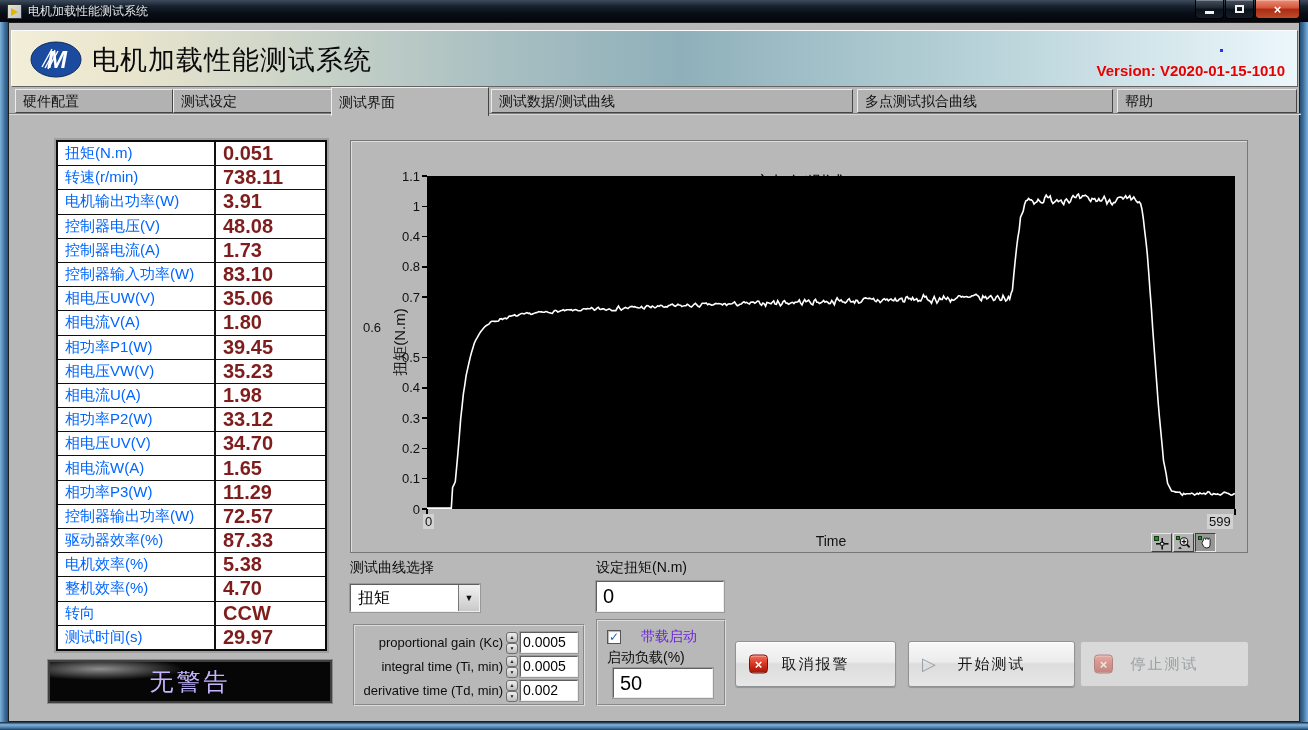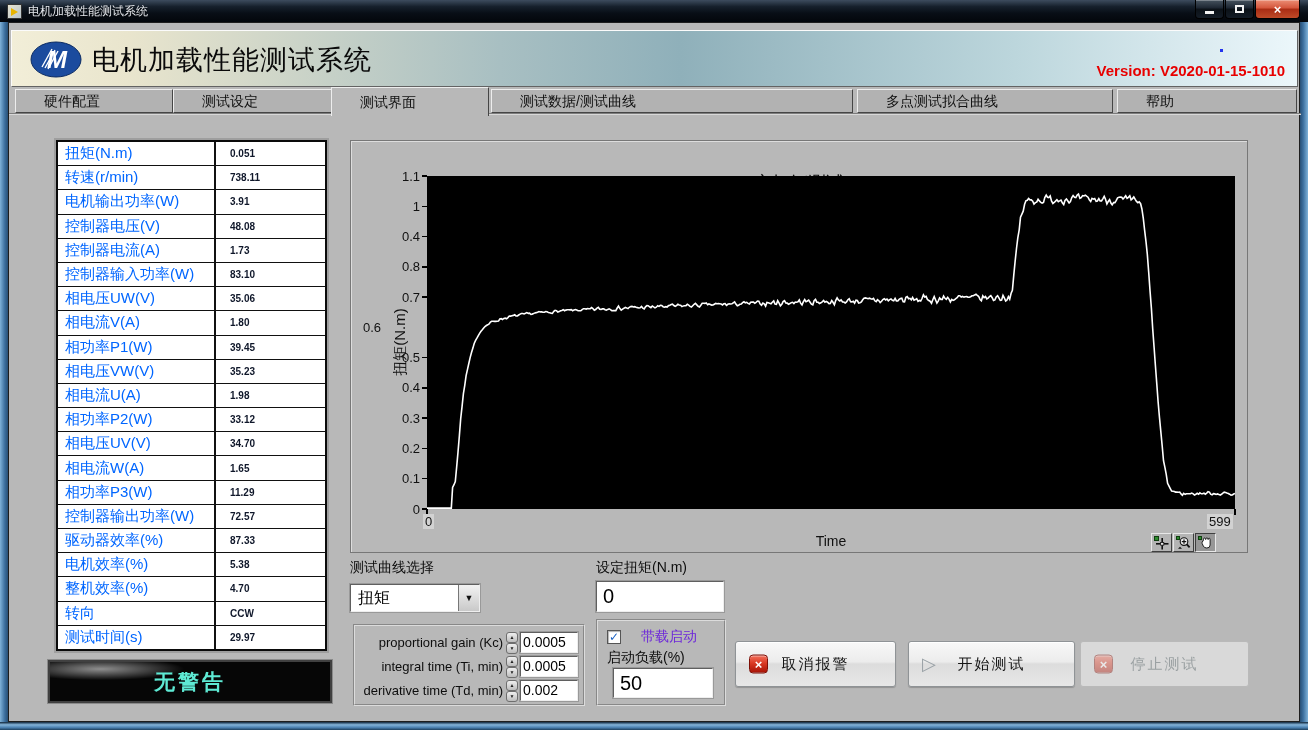--- a/index.html
+++ b/index.html
@@ -41,40 +41,40 @@
   .logo{position:absolute;left:18px;top:10px;}
   .header-title{position:absolute;left:80px;top:11px;font-size:27px;color:#0a0a0a;letter-spacing:1px;}
   .version{position:absolute;right:12px;bottom:7px;font-size:15px;font-weight:bold;color:#e80000;}
   .header-dot{position:absolute;width:3px;height:3px;background:#2233ee;left:1208px;top:18px;}
 
   
   .tabstrip{position:absolute;left:0;top:64px;width:1292px;height:27px;}
   .strip-line{position:absolute;left:0;top:90px;width:1292px;height:2px;
     border-top:1px solid #7d7d7d;border-bottom:1px solid #d8d8d8;z-index:1;}
   .tab{position:absolute;top:2px;height:24px;background:#b2b2b2;font-size:14px;color:#111;
-    border:1px solid;border-color:#ededed #454545 #454545 #ededed;padding:3px 0 0 28px;z-index:2;}
+    border:1px solid;border-color:#ededed #454545 #454545 #ededed;padding:3px 0 0 7px;z-index:2;}
   .tab.active{top:0;height:29px;background:#b8b8b8;border-bottom:none;padding-top:6px;z-index:3;}
 
   
   .meas-table{position:absolute;left:47px;top:117px;width:271px;height:511px;
     border:2px solid #0a0a0a;box-shadow:0 0 0 2px #9e9e9e;background:#fff;
     display:flex;flex-direction:column;}
   .meas-row{flex:1;display:flex;border-bottom:1px solid #111;}
   .meas-row:last-child{border-bottom:none;}
   .meas-label{width:158px;border-right:2px solid #111;color:#0066ff;font-size:15px;
     display:flex;align-items:center;padding-left:7px;background:#fff;}
-  .meas-value{flex:1;color:#0f172a;font-size:10px;font-weight:bold;
-    display:flex;align-items:center;padding-left:7px;background:#fff;margin-left:7px;}
+  .meas-value{flex:1;color:#7f1d1d;font-size:20px;font-weight:bold;
+    display:flex;align-items:center;padding-left:7px;background:#fff;}
 
   
   .warn-banner{position:absolute;left:39px;top:637px;width:284px;height:43px;background:#060606;
     border:2px solid #404040;box-shadow:0 0 0 1px #8a8a8a;display:flex;align-items:center;justify-content:center;}
   .warn-banner::before{content:"";position:absolute;inset:0;
     background:radial-gradient(ellipse 120px 16px at 18% 18%,rgba(255,255,255,.55),rgba(255,255,255,0) 70%);}
-  .warn-text{color:#5eead4;font-size:21px;font-weight:bold;letter-spacing:3px;z-index:1;}
+  .warn-text{color:#c4b5fd;font-size:24px;font-weight:normal;letter-spacing:3px;z-index:1;}
 
   
   .chart-panel{position:absolute;left:341px;top:117px;width:898px;height:413px;background:#b8b8b8;
     border:1px solid #777;box-shadow:inset 1px 1px 0 #ddd;}
   .chart-title{position:absolute;left:0;top:6px;width:100%;text-align:center;font-size:18px;color:#0d0d0d;margin-top:24px;}
   .plot{position:absolute;left:76px;top:35px;width:808px;height:333px;background:#000;}
   .ylabel{position:absolute;left:-14px;top:193px;width:124px;height:16px;text-align:center;
     font-size:15px;color:#111;transform:rotate(-90deg);}
   .ytick{position:absolute;left:24px;width:52px;height:16px;display:flex;align-items:center;justify-content:flex-end;}
   .ytick .t{font-size:13px;color:#111;}

